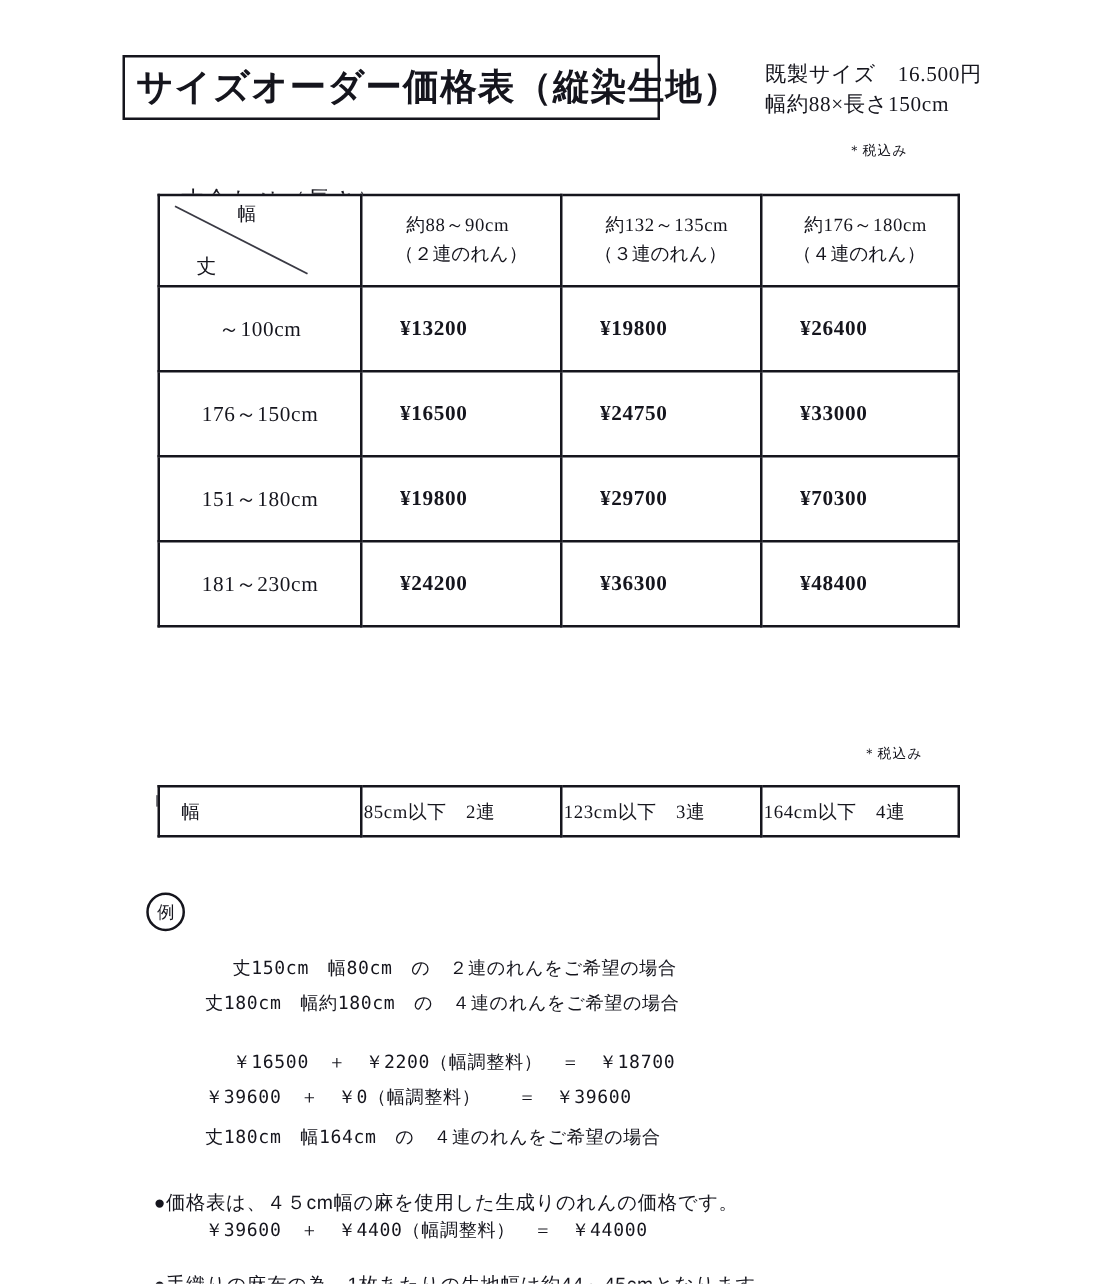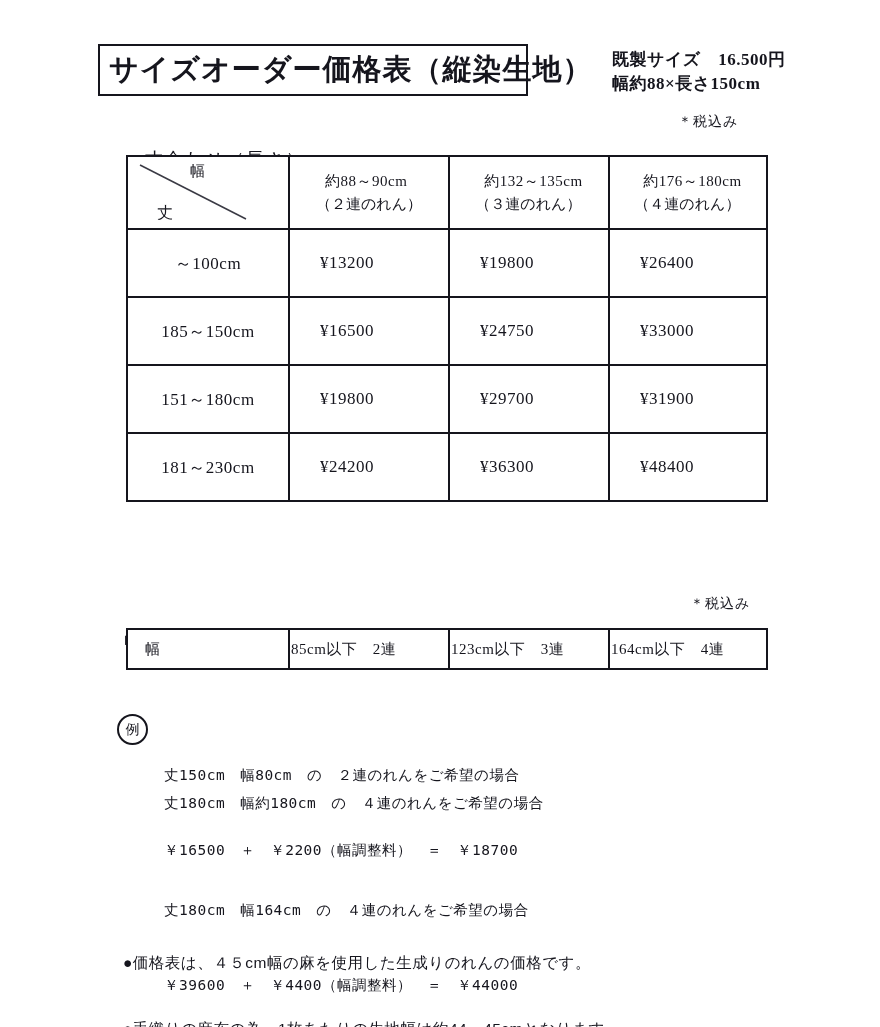--- a/index.html
+++ b/index.html
@@ -12,64 +12,64 @@
   .title-box {
     position:absolute; left:98px; top:44px; width:430px; height:52px;
     border:2px solid #15151d; box-sizing:border-box;
     display:flex; align-items:center; padding-left:9px;
   }
   .title-box .title-text {
     font-size:29px; font-weight:bold; letter-spacing:1px; white-space:nowrap;
   }
   .ready-made {
     position:absolute; left:612px; top:48px;
-    font-family:"Liberation Serif", serif; font-weight:bold;
+    font-family:"Liberation Serif", serif; font-weight:normal;
     font-size:17px; line-height:24px; letter-spacing:0.5px; white-space:nowrap;
   }
   .sec-head { position:absolute; font-size:19px; letter-spacing:1px; white-space:nowrap;margin-top:36px; }
   .sec1-head { left:132px; top:111px; }
   .sec2-head { left:124px; top:591px; }
-  .tax-note { position:absolute; font-size:14px; letter-spacing:1px; white-space:nowrap; }
+  .tax-note { position:absolute; font-size:11px; letter-spacing:1px; white-space:nowrap; }
   .tax1 { left:678px; top:113px; }
   .tax2 { left:690px; top:595px; }
 
   table { border-collapse:collapse; table-layout:fixed; position:absolute; background:#fff; }
   td { border:2px solid #15151d; box-sizing:border-box; vertical-align:middle; }
 
   .t1 { left:126px; top:155px; width:640px; }
   .t1 .head-row td { height:73px; }
   .t1 .data-row td { height:68px;margin-top:14px; }
   .t1 td { font-family:"Liberation Serif", serif; }
   .corner { position:relative; }
   .corner svg { position:absolute; left:0; top:0; }
   .ax-col { position:absolute; left:62px; top:5px;  font-size:15px; font-family:"Liberation Sans", sans-serif; }
   .ax-row { position:absolute; left:29px; top:46px; font-size:16px; font-family:"Liberation Sans", sans-serif; }
   .colhead { text-align:center; }
   .colhead .inner { display:inline-block; text-align:left; font-size:15px; line-height:23px; white-space:nowrap; }
   .colhead .l1 { padding-left:9px; letter-spacing:0.5px; }
   .rowlab { text-align:center; font-size:17px; letter-spacing:0.5px; }
-  .price  { padding-left:30px; font-size:17px; letter-spacing:0.5px; }
+  .price  { padding-left:30px; font-size:17px; letter-spacing:0.5px;font-weight:bold; }
 
   .t2 { left:126px; top:628px; width:640px; }
   .t2 td { height:40px; font-family:"Liberation Serif", serif; font-size:15px; }
   .t2 .lab { font-family:"Liberation Sans", sans-serif; padding-left:17px; letter-spacing:1px; }
   .t2 .chead { text-align:left; letter-spacing:0.5px; }
   .t2 .fee { padding-left:27px; font-size:16px; letter-spacing:0.5px; }
 
   .example-badge {
     position:absolute; left:117px; top:714px; width:31px; height:31px;
     border:2px solid #15151d; border-radius:50%; box-sizing:border-box;
     text-align:center; line-height:27px; font-size:14px;
   }
   .example {
     position:absolute; left:164px;
     font-family:"DejaVu Sans Mono", monospace;
     font-size:14.5px; line-height:25px; letter-spacing:0.5px; white-space:pre;
   }
-  .ex1 { top:713px; } .ex2 { top:741px; } .ex3 { top:848px; }
+  .ex1 { top:713px;margin-left:22px; } .ex2 { top:741px; } .ex3 { top:848px; }
 
   .notes {
     position:absolute; left:123px; top:908px;
     font-size:15.5px; line-height:22px; letter-spacing:0.5px; white-space:pre;
   }
 </style>
 </head>
 <body>
 
 <div class="title-box">
@@ -119,30 +119,30 @@
       </div>
     </td>
   </tr>
   <tr class="data-row">
     <td class="rowlab">～100cm</td>
     <td class="price">¥13200</td>
     <td class="price">¥19800</td>
     <td class="price">¥26400</td>
   </tr>
   <tr class="data-row">
-    <td class="rowlab">185～150cm</td>
+    <td class="rowlab">176～150cm</td>
     <td class="price">¥16500</td>
     <td class="price">¥24750</td>
     <td class="price">¥33000</td>
   </tr>
   <tr class="data-row">
     <td class="rowlab">151～180cm</td>
     <td class="price">¥19800</td>
     <td class="price">¥29700</td>
-    <td class="price">¥31900</td>
+    <td class="price">¥70300</td>
   </tr>
   <tr class="data-row">
     <td class="rowlab">181～230cm</td>
     <td class="price">¥24200</td>
     <td class="price">¥36300</td>
     <td class="price">¥48400</td>
   </tr>
 </tbody>
   </table>
 
@@ -167,20 +167,21 @@
   </table>
 
 <div class="example-badge">例</div>
 
 <div class="example ex1">
   <div>丈150cm　幅80cm　の　２連のれんをご希望の場合</div>
   <div>￥16500　＋　￥2200（幅調整料）　＝　￥18700</div>
 </div>
 <div class="example ex2">
   <div>丈180cm　幅約180cm　の　４連のれんをご希望の場合</div>
+  <div>￥39600　＋　￥0（幅調整料）　　＝　￥39600</div>
 </div>
 <div class="example ex3">
   <div>丈180cm　幅164cm　の　４連のれんをご希望の場合</div>
   <div>￥39600　＋　￥4400（幅調整料）　＝　￥44000</div>
 </div>
 
 <div class="notes">
   <div>●価格表は、４５cm幅の麻を使用した生成りのれんの価格です。</div>
   <div>●手織りの麻布の為、1枚あたりの生地幅は約44～45cmとなります。</div>
   

